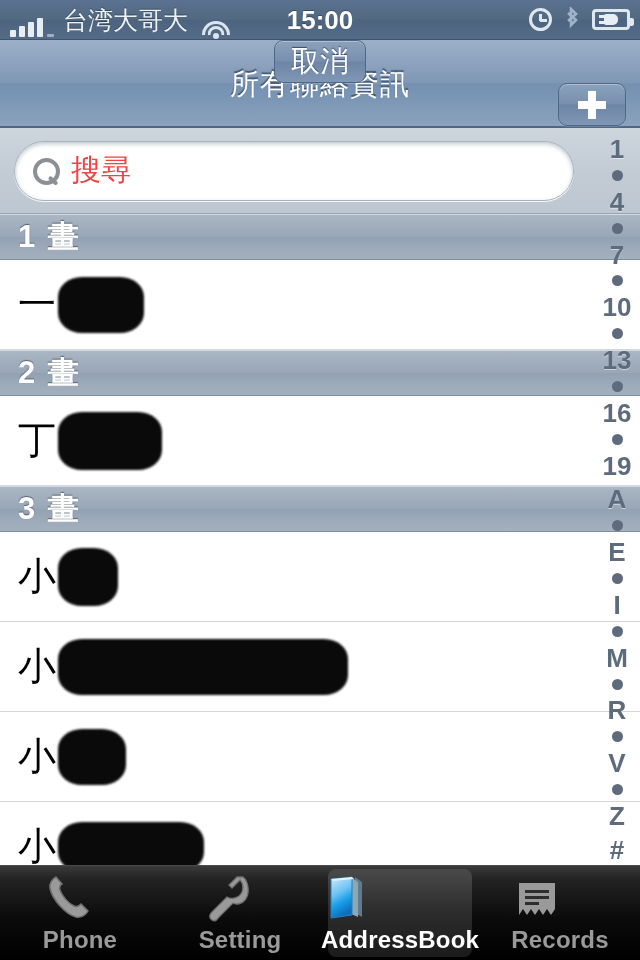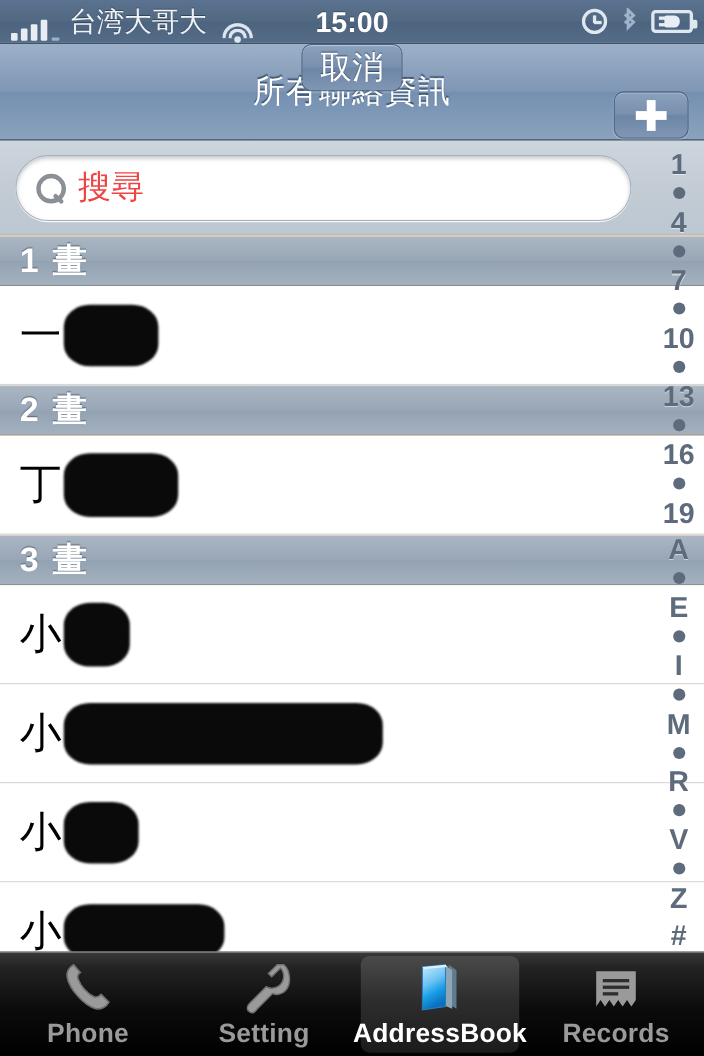--- a/index.html
+++ b/index.html
@@ -100,21 +100,21 @@
   .mag{ width:26px; height:26px; position:relative; flex:none; }
   .mag::before{ content:""; position:absolute; left:0; top:0; width:19px; height:19px;
                 border:4px solid #8b8f96; border-radius:50%; }
   .mag::after{ content:""; position:absolute; left:16px; top:17px; width:11px; height:4px;
                background:#8b8f96; border-radius:2px; transform:rotate(42deg);
                transform-origin:left center; }
   .search-ph{ color:#ef4444; font-size:30px; }
 
   
   .list{ position:absolute; top:214px; left:0; width:640px; height:651px; overflow:hidden;
-         background:#fdba74; }
+         background:#0c4a6e; }
   .section-head{
     height:46px; width:640px;
     background:linear-gradient(to bottom,#aab6c3 0%,#98a6b6 50%,#93a2b2 51%,#a4b1bf 100%);
     border-top:1px solid #d3dae1; border-bottom:1px solid #7f8e9f;
     color:#fff; font-size:31px; font-weight:bold; line-height:44px;
     padding-left:18px; letter-spacing:2px;
     text-shadow:0 -1px 1px rgba(70,85,100,.85);
   }
   .row{
     height:90px; width:640px; background:#fff; border-bottom:1px solid #d6d6d6;
@@ -142,21 +142,21 @@
     border-top:1px solid #4a4a4a;
     display:flex;
   }
   .tab{ flex:1; display:flex; flex-direction:column; align-items:center; justify-content:center;
         gap:4px; position:relative; }
   .tab .hl{ position:absolute; left:8px; right:8px; top:3px; bottom:3px; border-radius:8px;
             background:linear-gradient(to bottom,#4a4a4a 0%,#2e2e2e 45%,#1b1b1b 100%);
             display:none; }
   .tab.active .hl{ display:block; }
   .tab-inner{ position:relative; z-index:2; display:flex; flex-direction:column;
-              align-items:center; justify-content:center; gap:3px; }
+              align-items:flex-start; justify-content:center; gap:3px; }
   .tab-label{ font-size:24px; font-weight:bold; color:#9a9a9a; letter-spacing:0.2px; }
   .tab.active .tab-label{ color:#fff; }
   .tab-icon{ width:52px; height:50px; position:relative; }
 </style>
 </head>
 <body>
 
 <div id="screen">
 
   <div class="statusbar">

